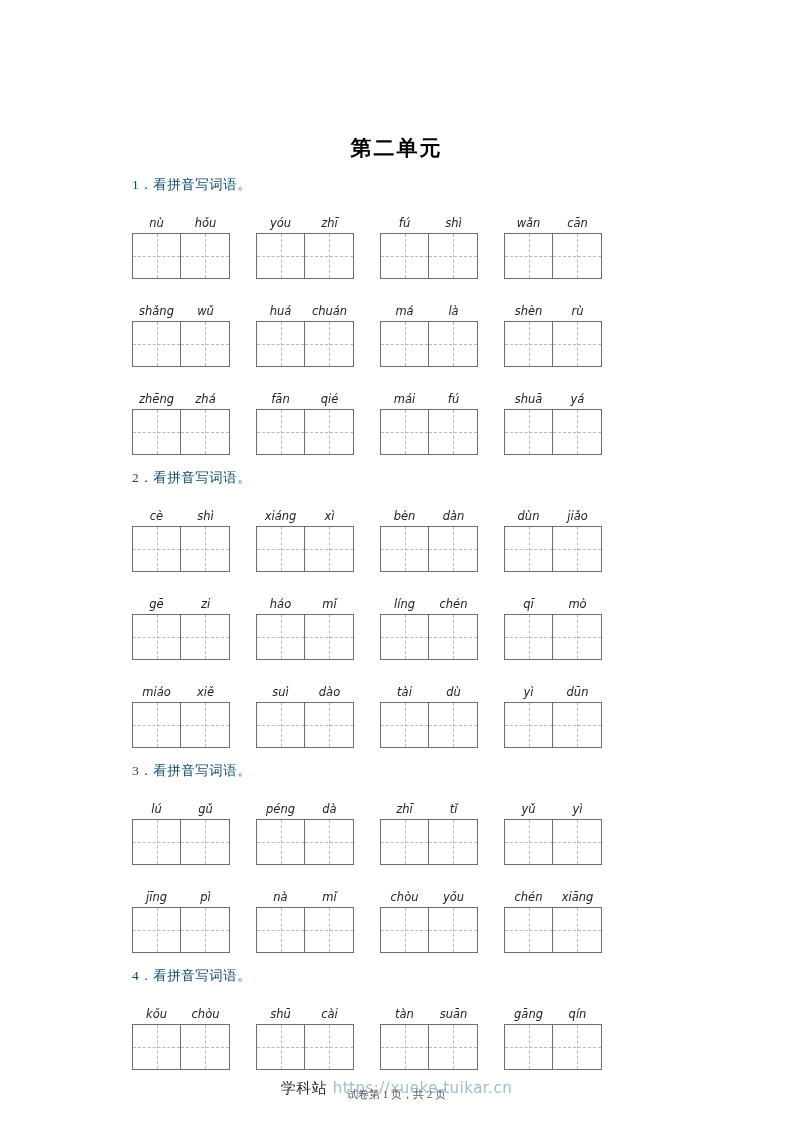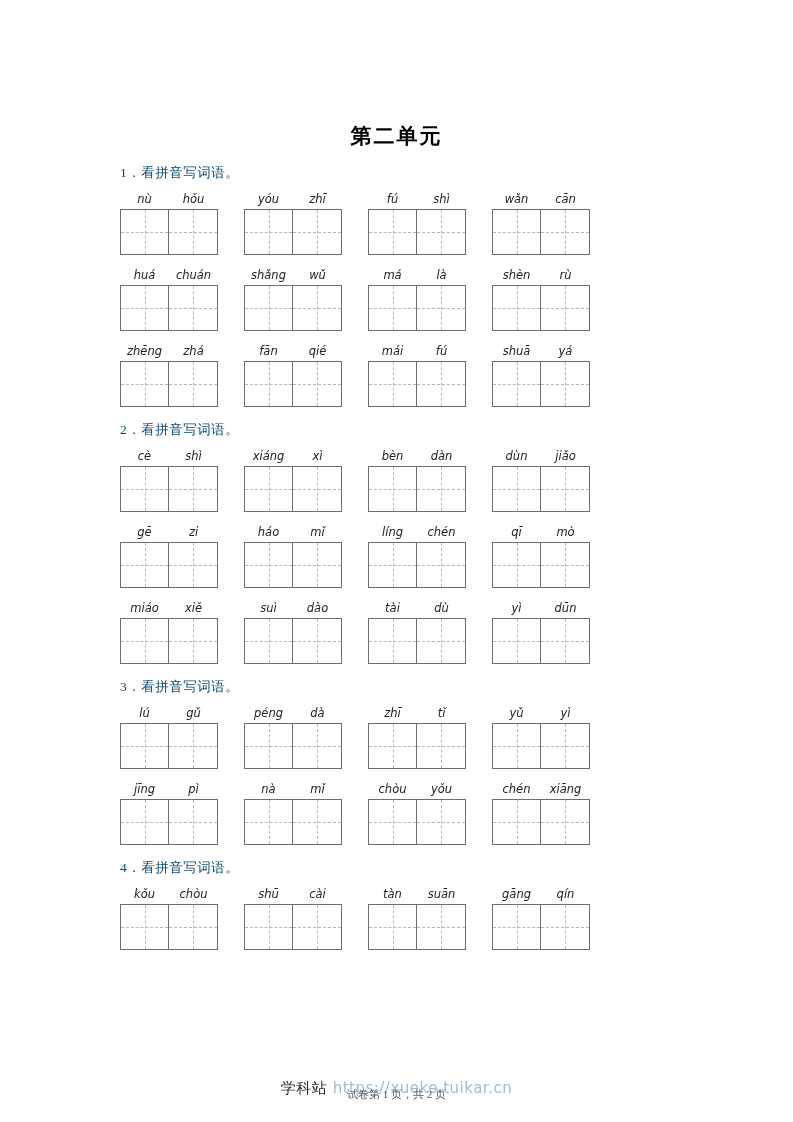--- a/index.html
+++ b/index.html
@@ -12,21 +12,21 @@
     height: 1122px;
     font-family: "Liberation Serif", serif;
     position: relative;
     overflow: hidden;
   }
   .page {
     position: relative;
     width: 793px;
     height: 1122px;
     box-sizing: border-box;
-    padding: 0;
+    padding: 12px;
   }
   .doc-title {
     text-align: center;
     font-family: "Liberation Serif", serif;
     font-size: 21px;
     font-weight: bold;
     letter-spacing: 2px;
     margin: 0;
     padding-top: 122px;
     color: #000;
@@ -47,20 +47,21 @@
   .rows {
     margin-top: 6px;
   }
   .word-row {
     display: flex;
     margin-left: 120px;
     margin-bottom: 9px;
   }
   .word-group {
     margin-right: 26px;
+    margin-top: 12px;
   }
   .pinyin-line {
     display: flex;
     height: 18px;
     align-items: flex-end;
     justify-content: flex-start;
   }
   .pinyin {
     width: 49px;
     text-align: center;
@@ -179,32 +180,32 @@
               </div>
               <div class="grid">
                 <div class="cell"></div>
                 <div class="cell"></div>
               </div>
             </div>
           </div>
           <div class="word-row">
             <div class="word-group">
               <div class="pinyin-line">
+                <div class="pinyin">shǎng</div>
+                <div class="pinyin">wǔ</div>
+              </div>
+              <div class="grid">
+                <div class="cell"></div>
+                <div class="cell"></div>
+              </div>
+            </div>
+            <div class="word-group">
+              <div class="pinyin-line">
                 <div class="pinyin">huá</div>
                 <div class="pinyin">chuán</div>
-              </div>
-              <div class="grid">
-                <div class="cell"></div>
-                <div class="cell"></div>
-              </div>
-            </div>
-            <div class="word-group">
-              <div class="pinyin-line">
-                <div class="pinyin">shǎng</div>
-                <div class="pinyin">wǔ</div>
               </div>
               <div class="grid">
                 <div class="cell"></div>
                 <div class="cell"></div>
               </div>
             </div>
             <div class="word-group">
               <div class="pinyin-line">
                 <div class="pinyin">má</div>
                 <div class="pinyin">là</div>

